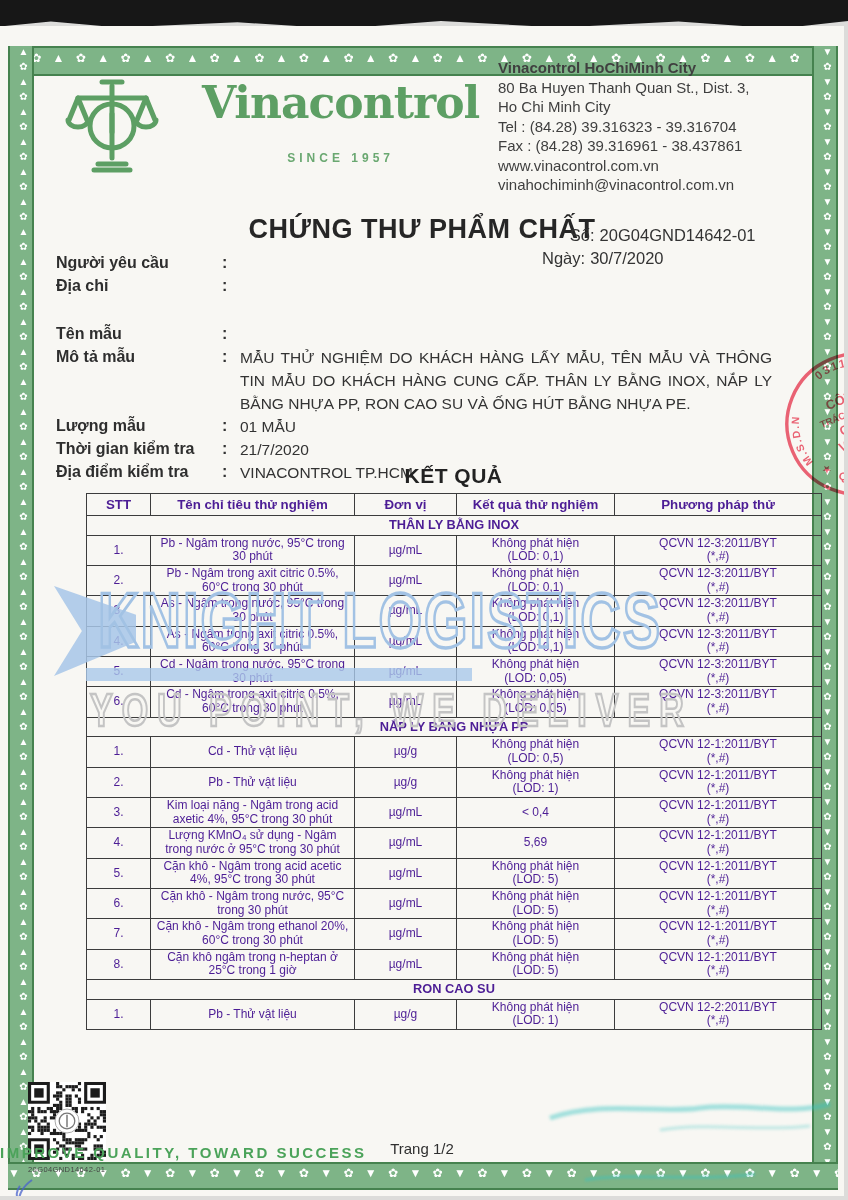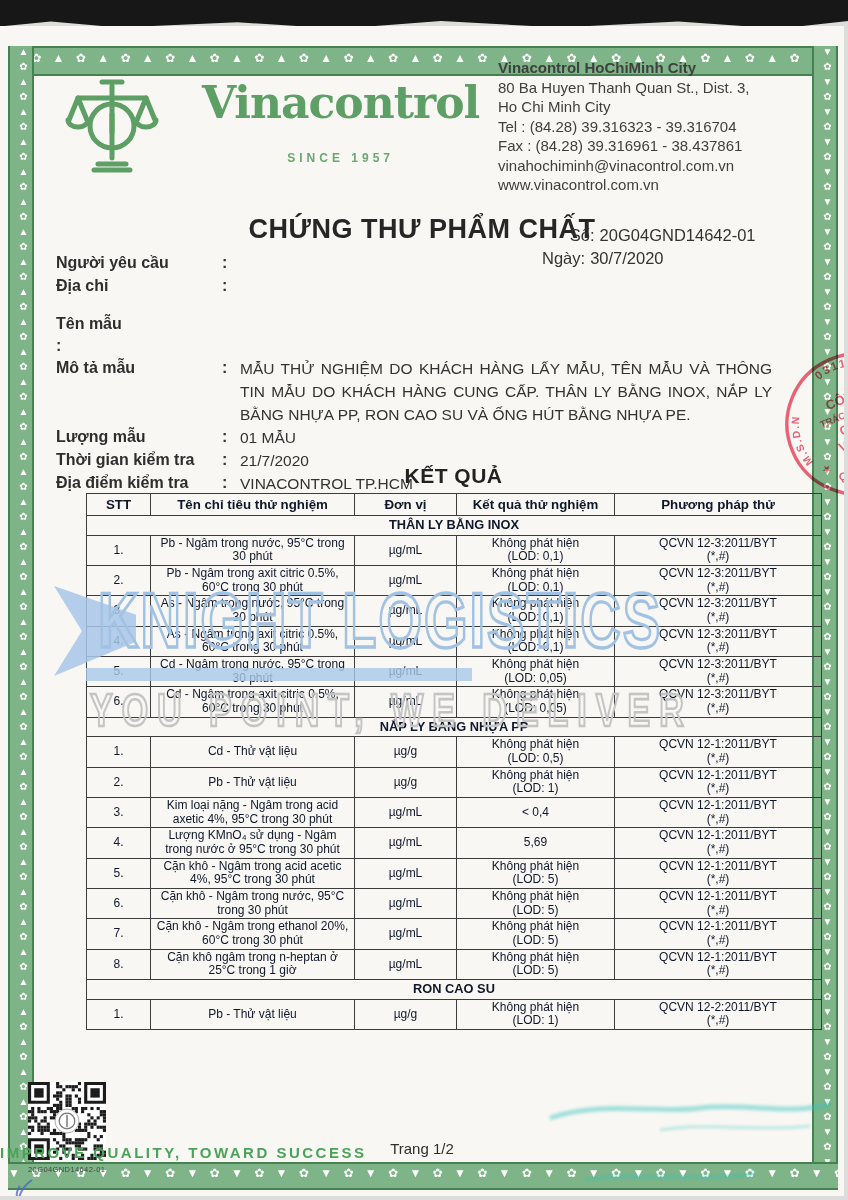--- a/index.html
+++ b/index.html
@@ -32,29 +32,29 @@
   .doc-title{position:absolute;left:0;top:160px;width:844px;text-align:center;font-size:27px;
              font-weight:700;color:#262626;letter-spacing:.5px;margin-top:28px;}
   .cert-block{position:absolute;left:542px;top:198px;font-size:16.5px;color:#333;line-height:23px;}
   .cert-row{display:flex;}
   .cert-label-no{width:48px;text-align:right;}
   .cert-colon{margin-right:5px;}
 
   
   .fields{position:absolute;left:56px;top:226px;width:716px;}
   .frow{display:flex;align-items:flex-start;min-height:23px;}
-  .frow:nth-child(3){margin-top:15px;flex-direction:column;}
+  .frow:nth-child(3){margin-top:25px;}
   .flabel{width:166px;font-weight:700;font-size:16px;color:#2e2e2e;line-height:22px;}
   .fcolon{width:18px;font-weight:700;line-height:22px;}
   .fvalue{flex:1;font-size:15.5px;line-height:23px;color:#333;text-align:justify;}
 
   
   .results{position:absolute;left:55px;top:438px;width:735px;margin-left:31px;}
   .results-title{text-align:center;font-size:21px;font-weight:700;color:#222;margin-bottom:5px;letter-spacing:.5px;}
-  table{border-collapse:collapse;width:735px;table-layout:fixed;font-size:12px;color:#0f172a;}
+  table{border-collapse:collapse;width:735px;table-layout:fixed;font-size:12px;color:#4c1d95;}
   th,td{border:1.4px solid #3c3c3c;text-align:center;vertical-align:middle;padding:1px 3px;line-height:1.14;}
   th{font-size:13.3px;font-weight:700;padding:3px 2px;}
   tr.section-row td{font-weight:700;font-size:12.8px;padding:2px;}
   td.result,td.method{white-space:pre-line;}
 
   .page-num{position:absolute;left:0;top:1114px;width:844px;text-align:center;font-size:15px;color:#2f2f2f;}
   .qr-block{position:absolute;left:28px;top:1056px;width:86px;}
   .qr-caption{font-size:7.5px;color:#444;margin-top:1px;letter-spacing:.4px;}
   .footer-slogan{position:absolute;left:0;top:1118px;width:844px;text-align:left;font-size:15px;
                  font-weight:700;letter-spacing:2.5px;color:#4ba35a;}
@@ -105,22 +105,22 @@
       <div class="logo-since">SINCE 1957</div>
     </div>
   </div>
 
   <div class="company">
     <div class="co-name">Vinacontrol HoChiMinh City</div>
     <div>80 Ba Huyen Thanh Quan St., Dist. 3,</div>
     <div>Ho Chi Minh City</div>
     <div>Tel : (84.28) 39.316323 - 39.316704</div>
     <div>Fax : (84.28) 39.316961 - 38.437861</div>
+    <div>www.vinacontrol.com.vn</div>
     <div>vinahochiminh@vinacontrol.com.vn</div>
-    <div>www.vinacontrol.com.vn</div>
   </div>
 
   <div class="doc-title">CHỨNG THƯ PHẨM CHẤT</div>
 
   <div class="cert-block">
     <div class="cert-row">
       <span class="cert-label-no">Số</span>
       <span class="cert-colon">:</span>
       <span>20G04GND14642-01</span>
     </div>

